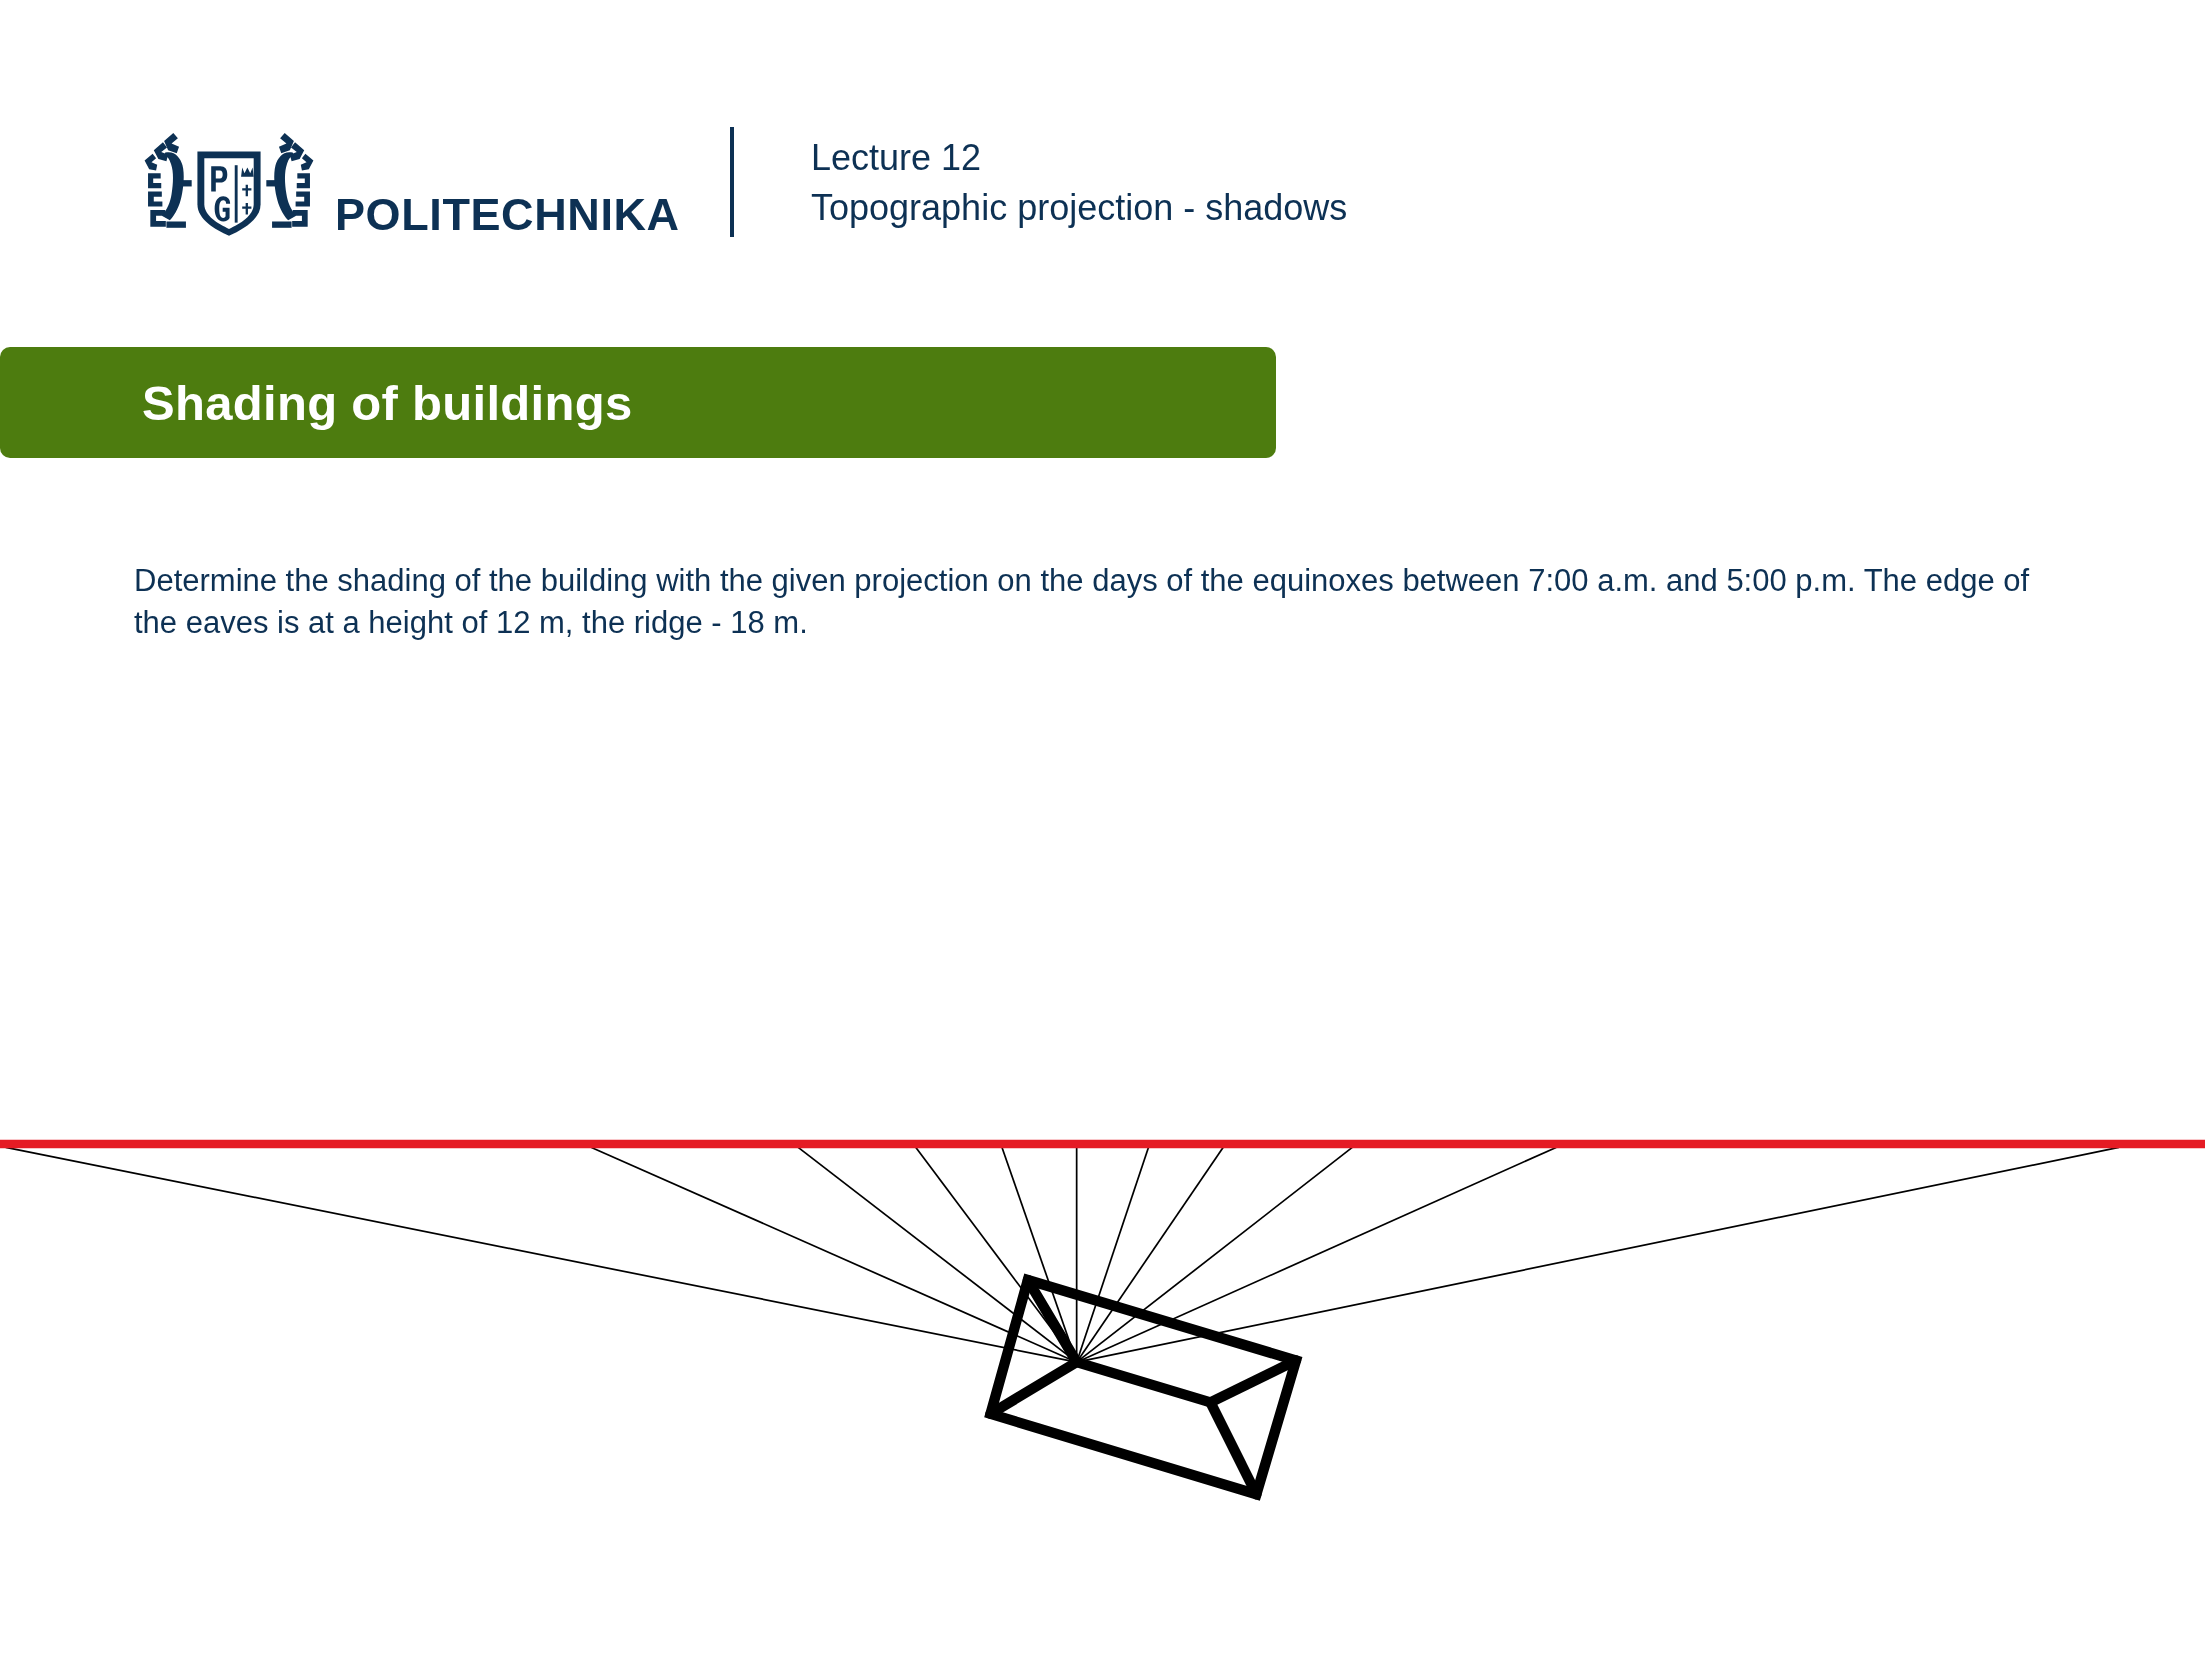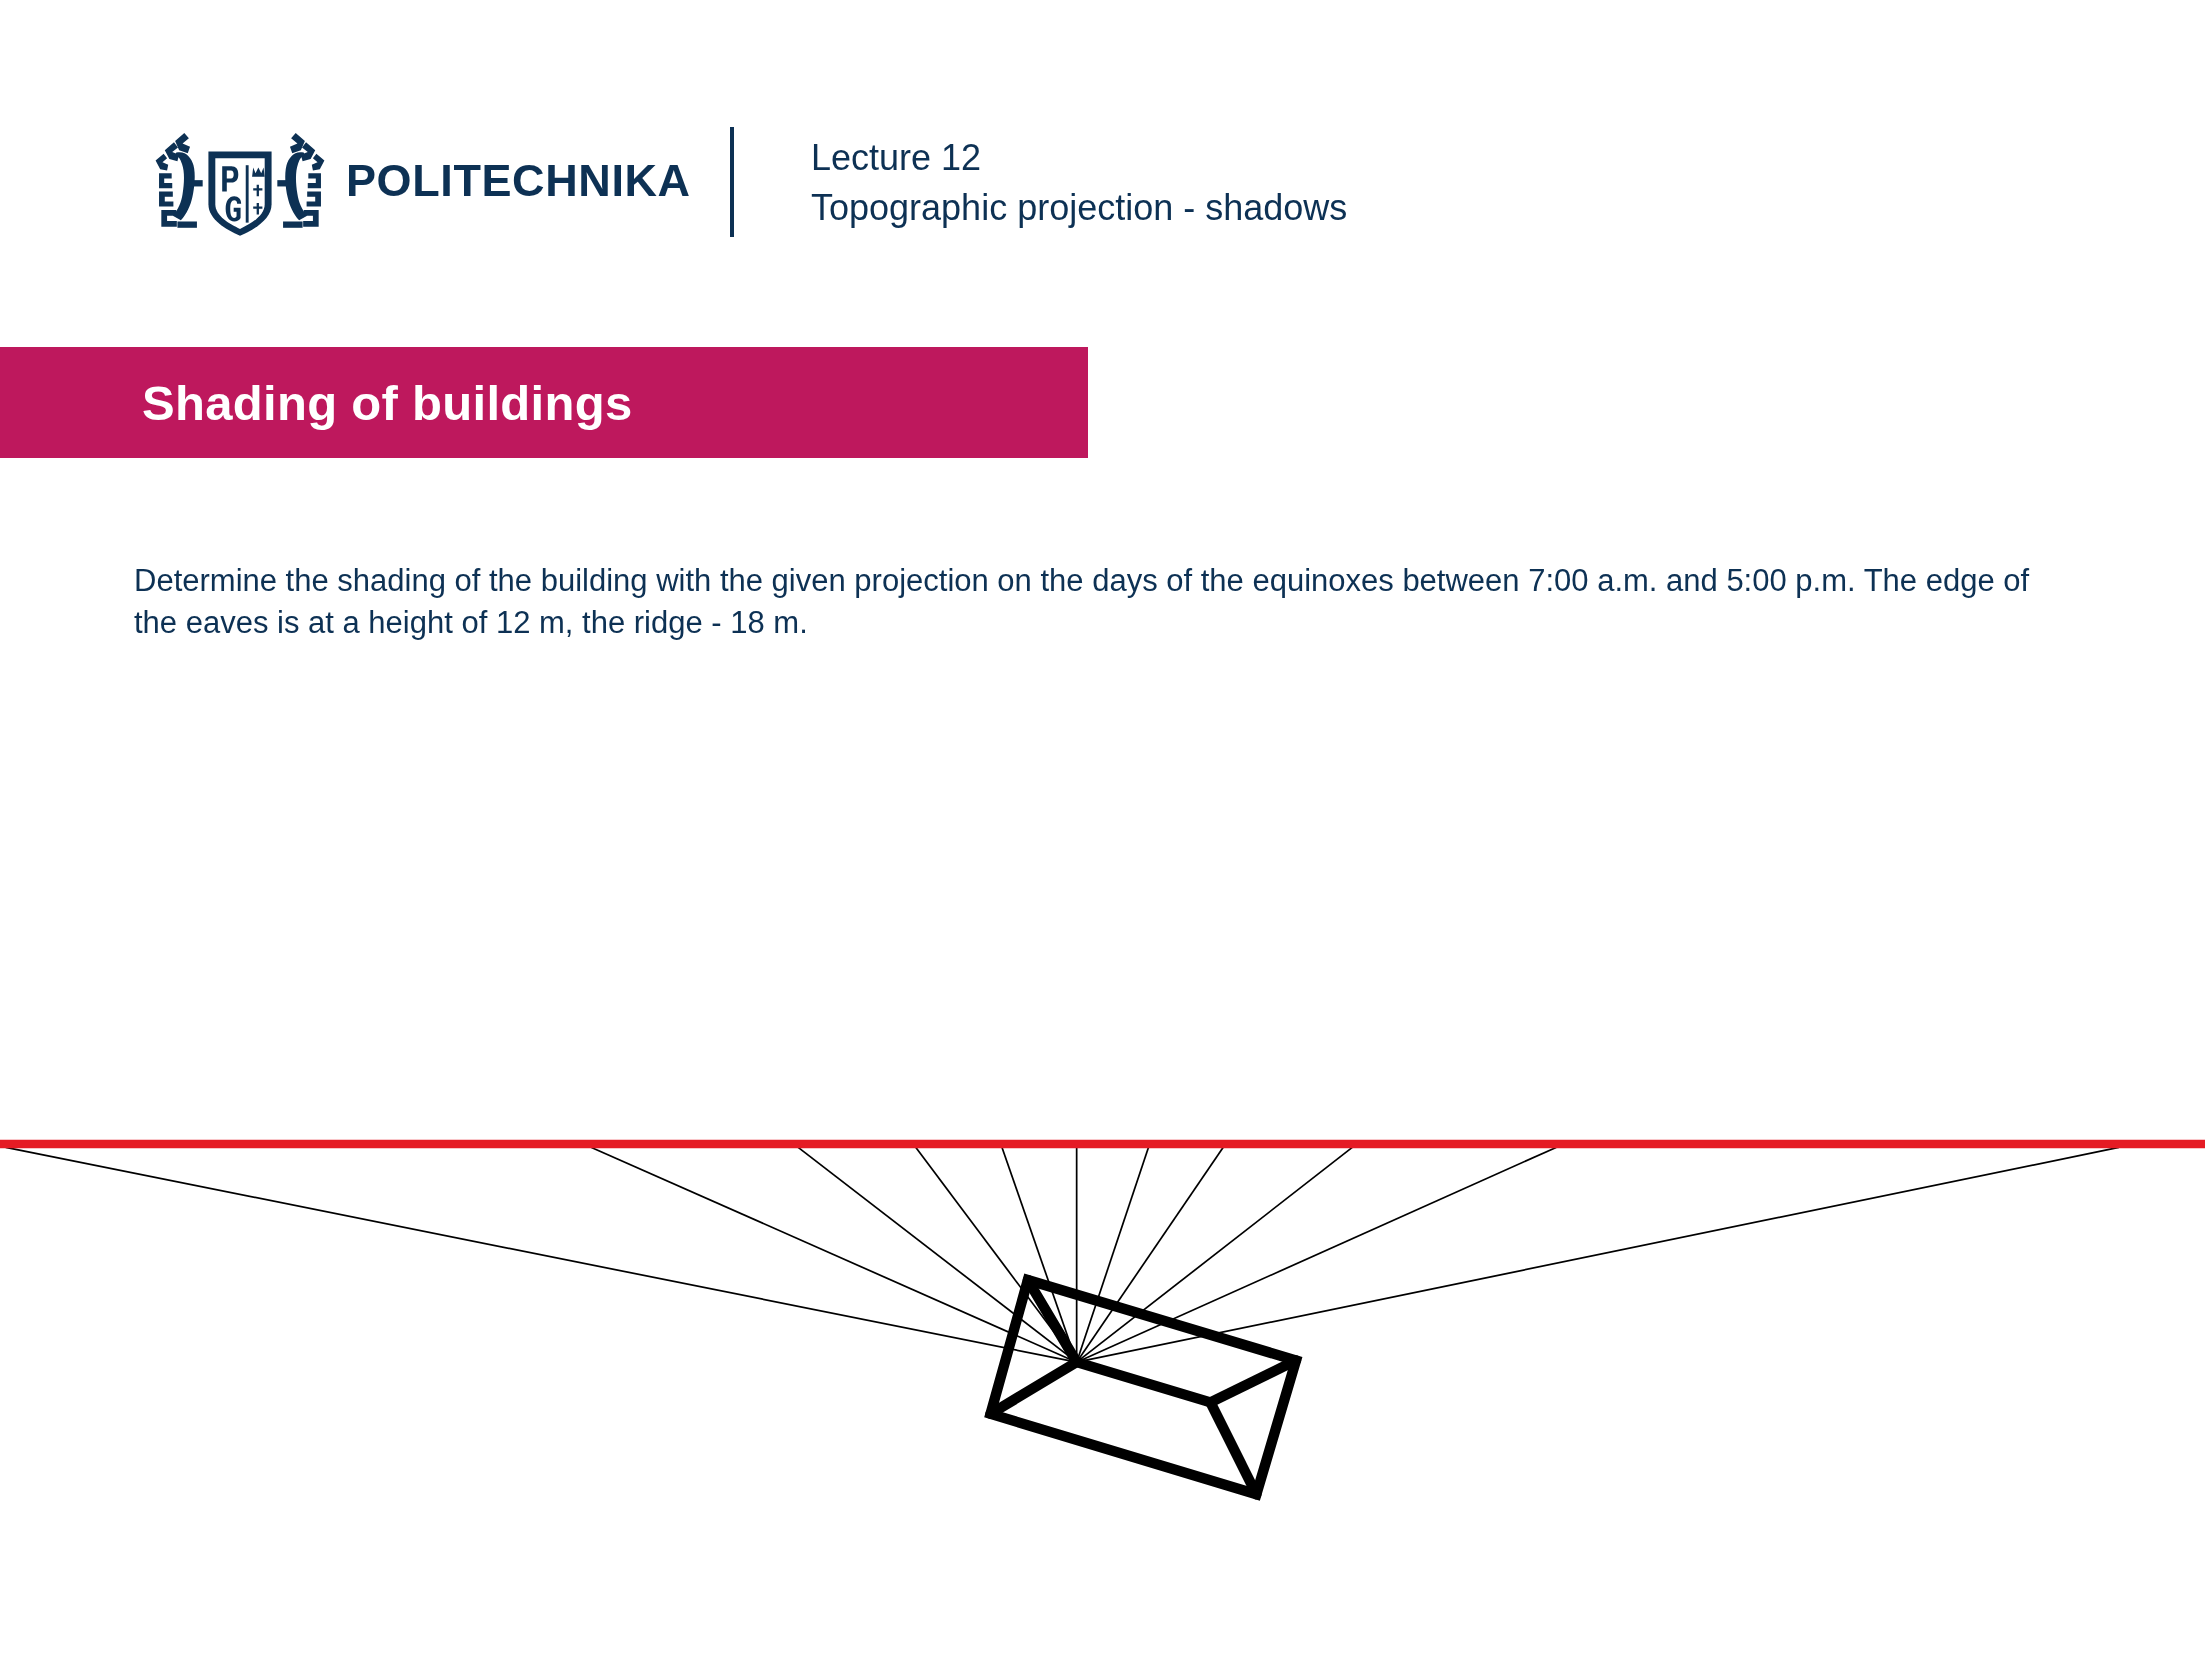--- a/index.html
+++ b/index.html
@@ -19,24 +19,24 @@
   #header {
     position: absolute;
     left: 0;
     top: 0;
     width: 2205px;
     height: 299px;
   }
 
   #logo-lockup {
     position: absolute;
-    left: 151px;
+    left: 140px;
     top: 125px;
     display: flex;
-    align-items: center;
+    align-items: flex-end;
   }
 
   #crest-icon {
     width: 178px;
     height: 112px;
     flex: 0 0 auto;
   }
 
   #wordmark {
     margin-left: 17px;
@@ -73,25 +73,26 @@
     font-size: 36px;
     line-height: 1.38;
     white-space: nowrap;
   }
 
   
   #title-banner {
     position: absolute;
     left: 0;
     top: 347px;
-    width: 1088px;
+    width: 1276px;
     height: 111px;
-    background: #be185d;
+    background: #4d7c0f;
     display: flex;
     align-items: center;
+    border-radius: 10px;
   }
   #banner-title {
     margin-left: 142px;
     color: #ffffff;
     font-weight: bold;
     font-size: 49px;
     letter-spacing: 0.3px;
     white-space: nowrap;
   }
 

